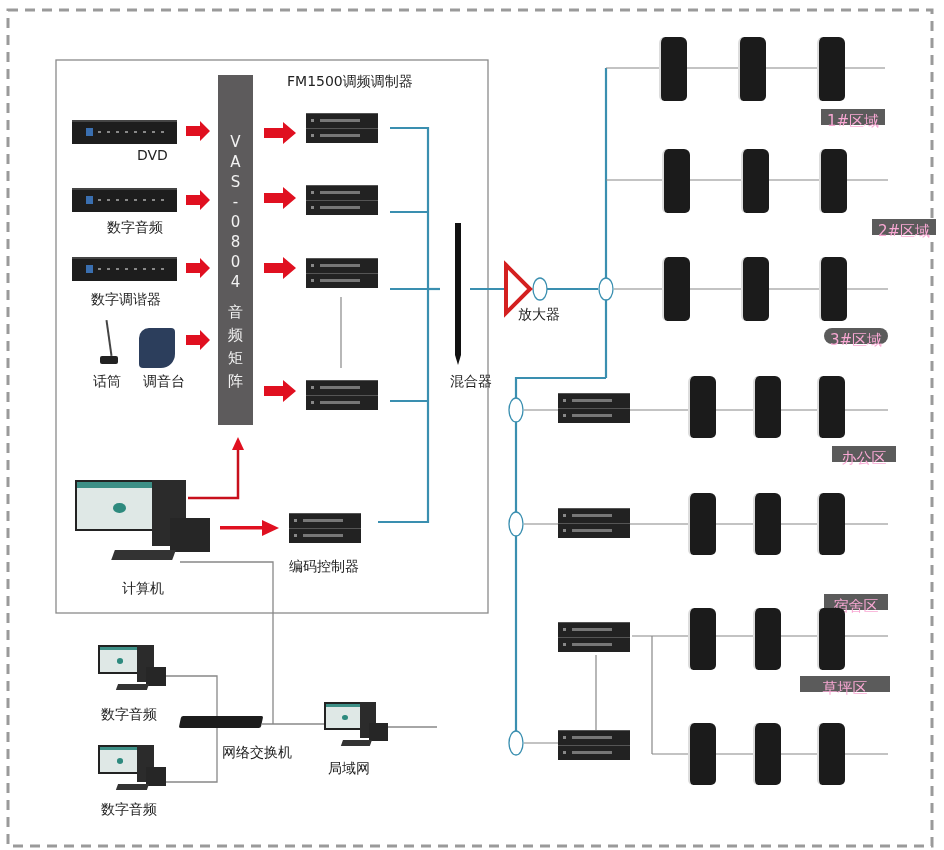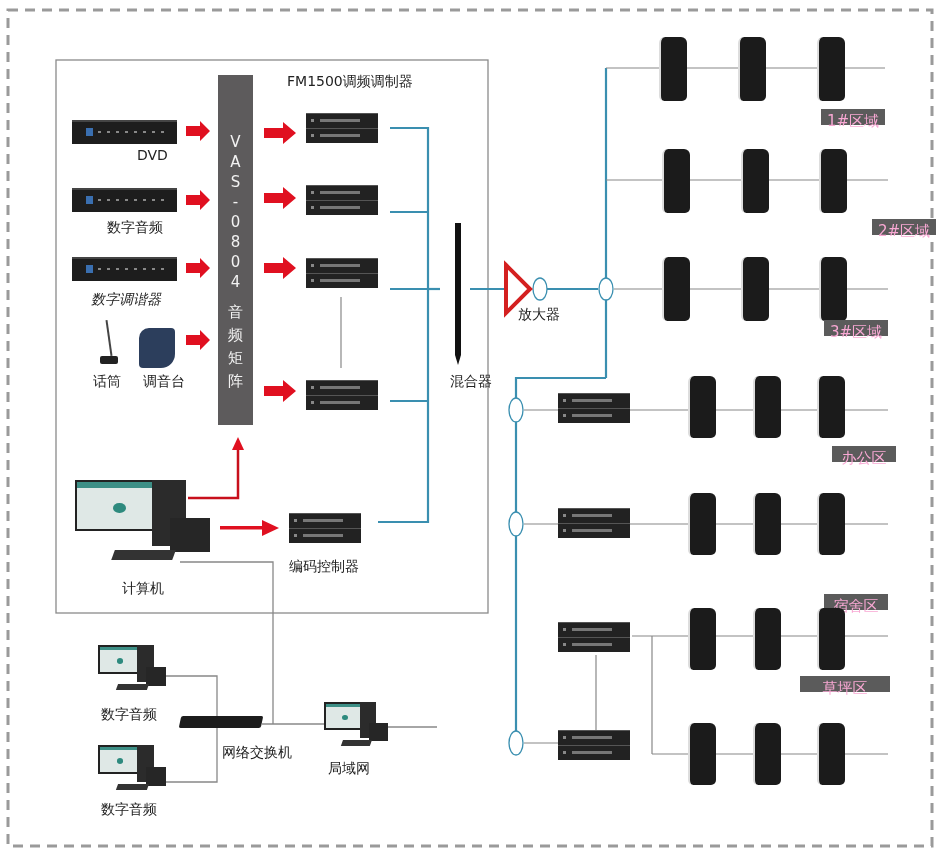--- a/index.html
+++ b/index.html
@@ -122,21 +122,21 @@
 <div class="lbl" style="left:137px;top:147px;">DVD</div>
 <div class="src" style="left:72px;top:188px;">
     <div class="blue"></div>
     <div class="knobs"></div>
   </div>
 <div class="lbl" style="left:107px;top:219px;">数字音频</div>
 <div class="src" style="left:72px;top:257px;">
     <div class="blue"></div>
     <div class="knobs"></div>
   </div>
-<div class="lbl" style="left:91px;top:291px;font-style:italic;">数字调谐器</div>
+<div class="lbl" style="left:91px;top:291px;">数字调谐器</div>
 
 <div class="abs" style="left:98px;top:320px;width:22px;height:46px;">
   <div style="position:absolute;left:10px;top:0;width:2px;height:36px;background:#444;transform:rotate(-8deg);"></div>
   <div style="position:absolute;left:2px;top:36px;width:18px;height:8px;background:#222;border-radius:2px;"></div>
 </div>
 <div class="abs" style="left:139px;top:328px;width:36px;height:40px;background:#2c3e5c;border-radius:10px 4px 14px 4px;"></div>
 <div class="lbl" style="left:93px;top:373px;">话筒</div>
 <div class="lbl" style="left:143px;top:373px;">调音台</div>
 
 <div class="matrix">
@@ -260,21 +260,21 @@
 <div class="zone" style="left:821px;top:109px;width:64px;">1#区域</div>
 
 <div class="spk" style="left:662px;top:149px;"></div>
 <div class="spk" style="left:741px;top:149px;"></div>
 <div class="spk" style="left:819px;top:149px;"></div>
 <div class="zone" style="left:872px;top:219px;width:64px;">2#区域</div>
 
 <div class="spk" style="left:662px;top:257px;"></div>
 <div class="spk" style="left:741px;top:257px;"></div>
 <div class="spk" style="left:819px;top:257px;"></div>
-<div class="zone" style="left:824px;top:320px;width:64px;">3#区域</div>
+<div class="zone" style="left:824px;top:328px;width:64px;border-radius:9px;">3#区域</div>
 
 <div class="rack" style="left:558px;top:393px;">
     <div class="u" style="top:0">
       <div class="dot"></div>
       <div class="bar"></div>
     </div>
     <div class="u" style="top:15px">
       <div class="dot"></div>
       <div class="bar"></div>
     </div>

